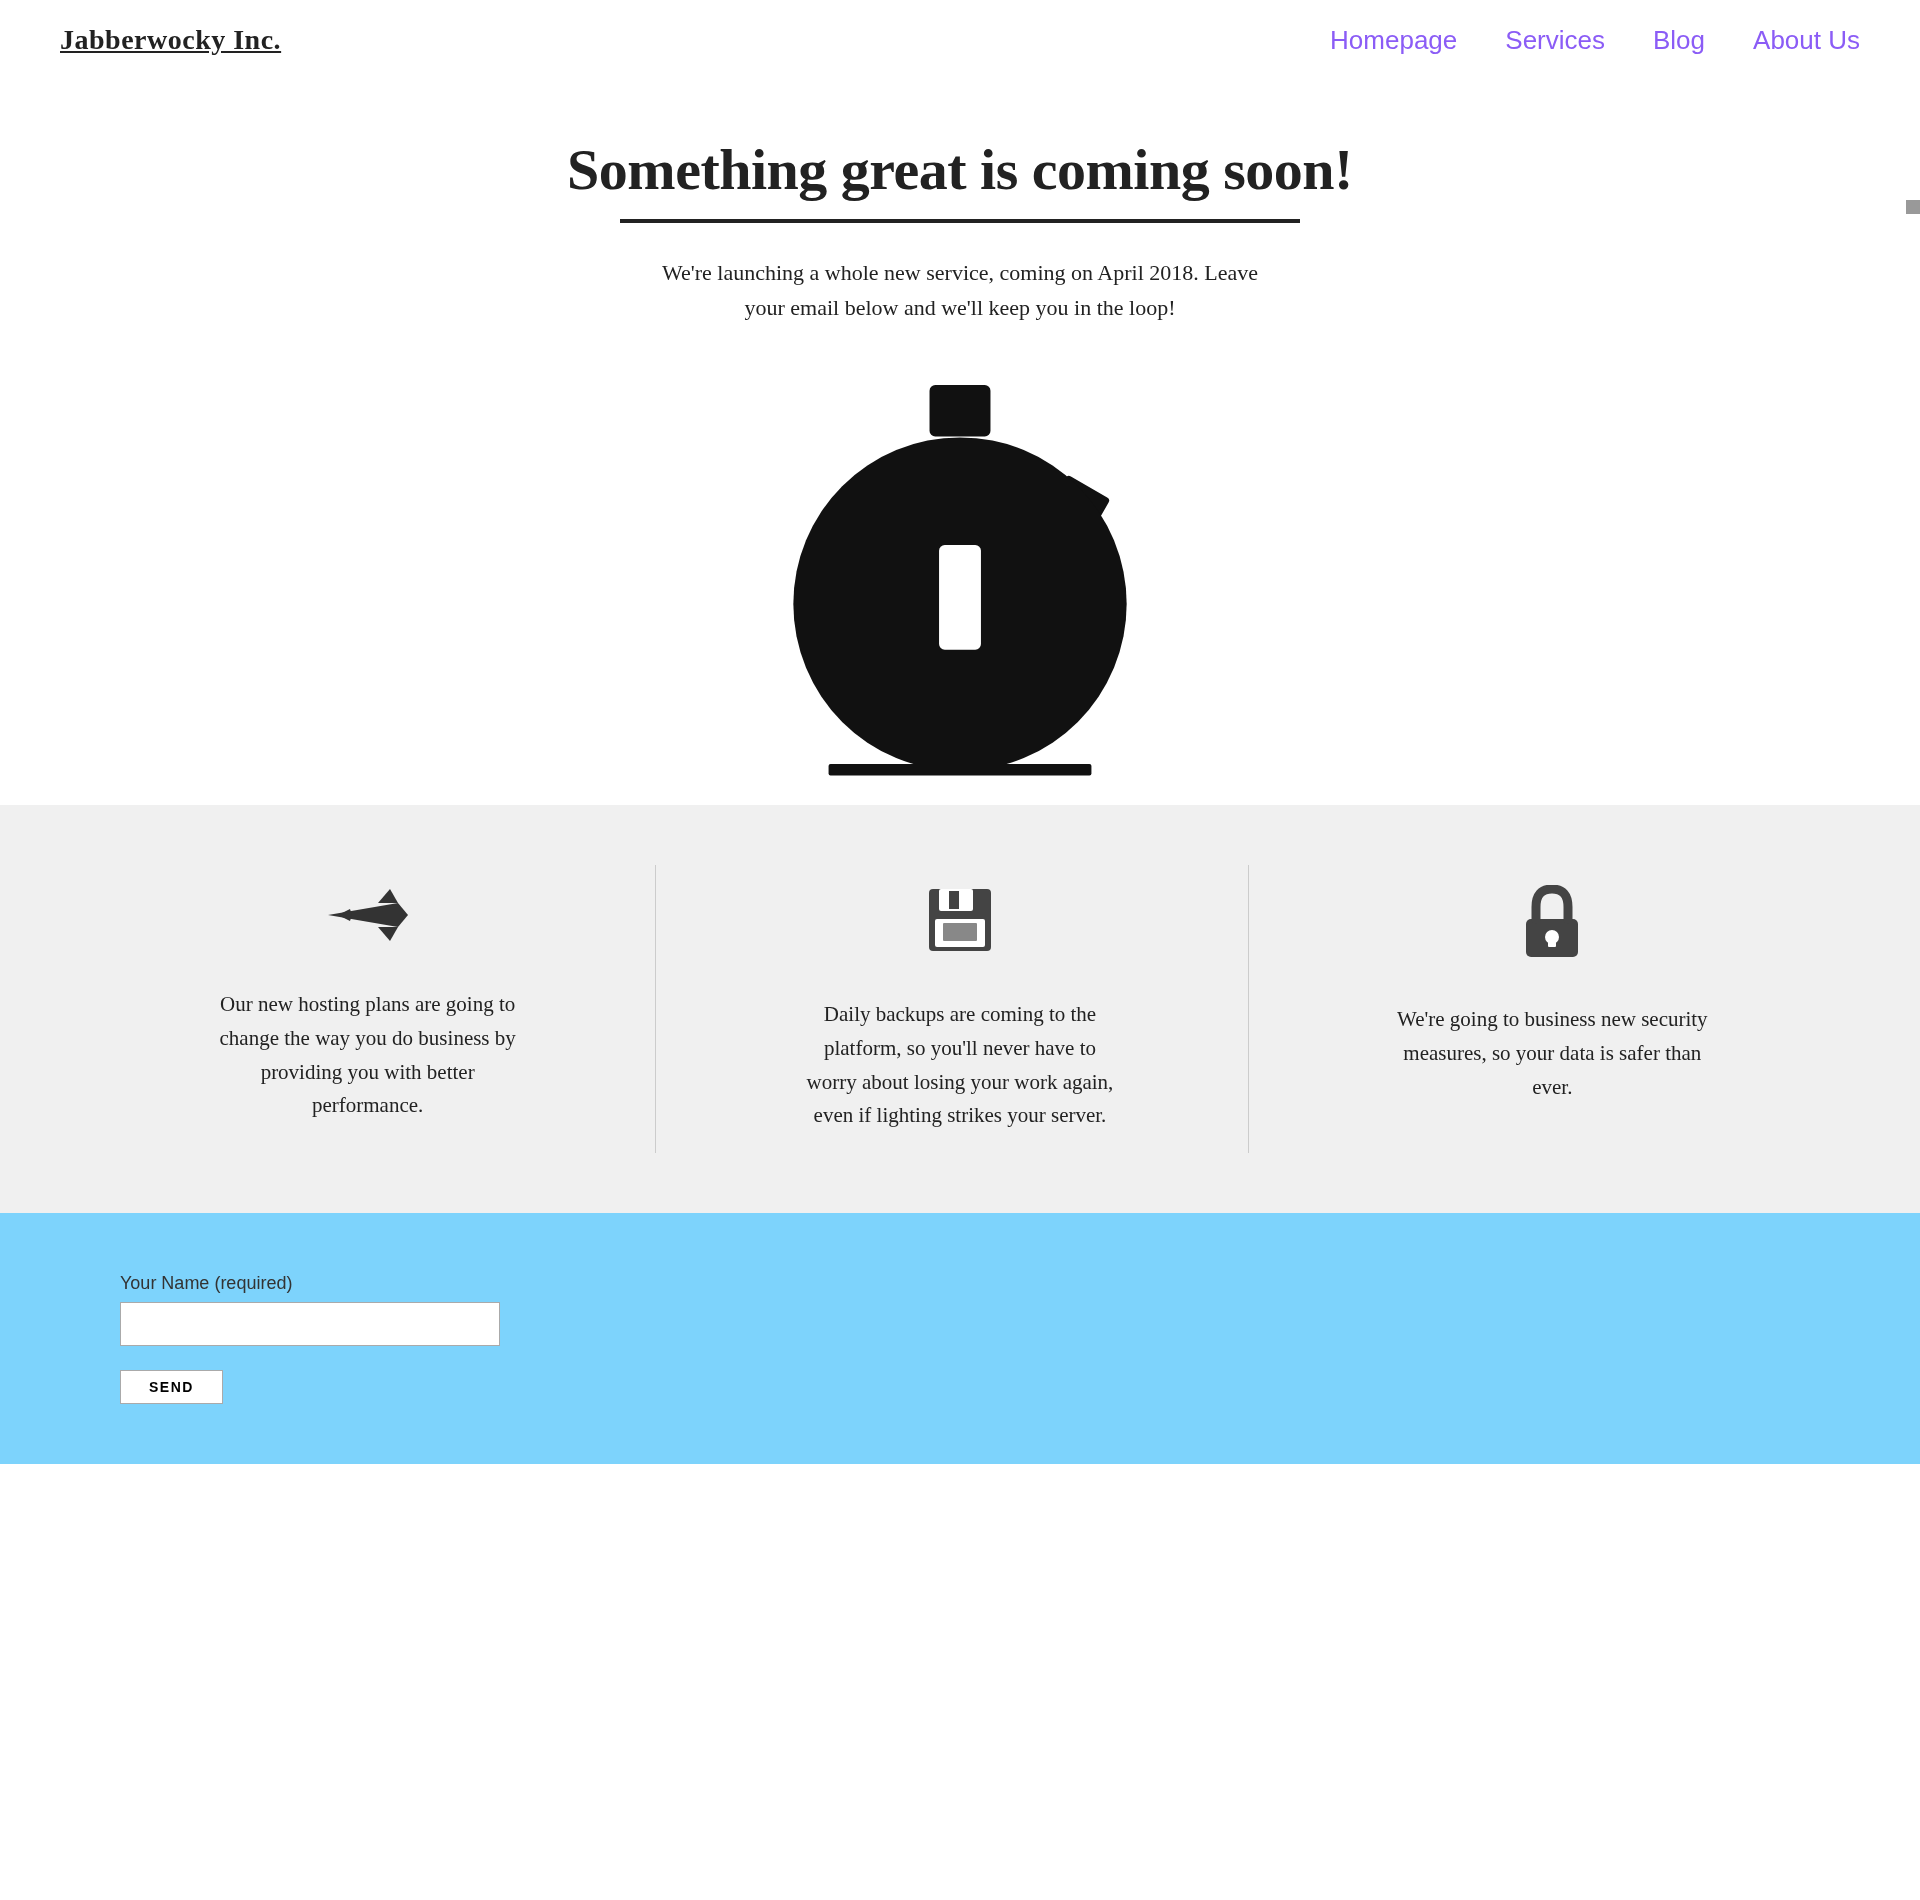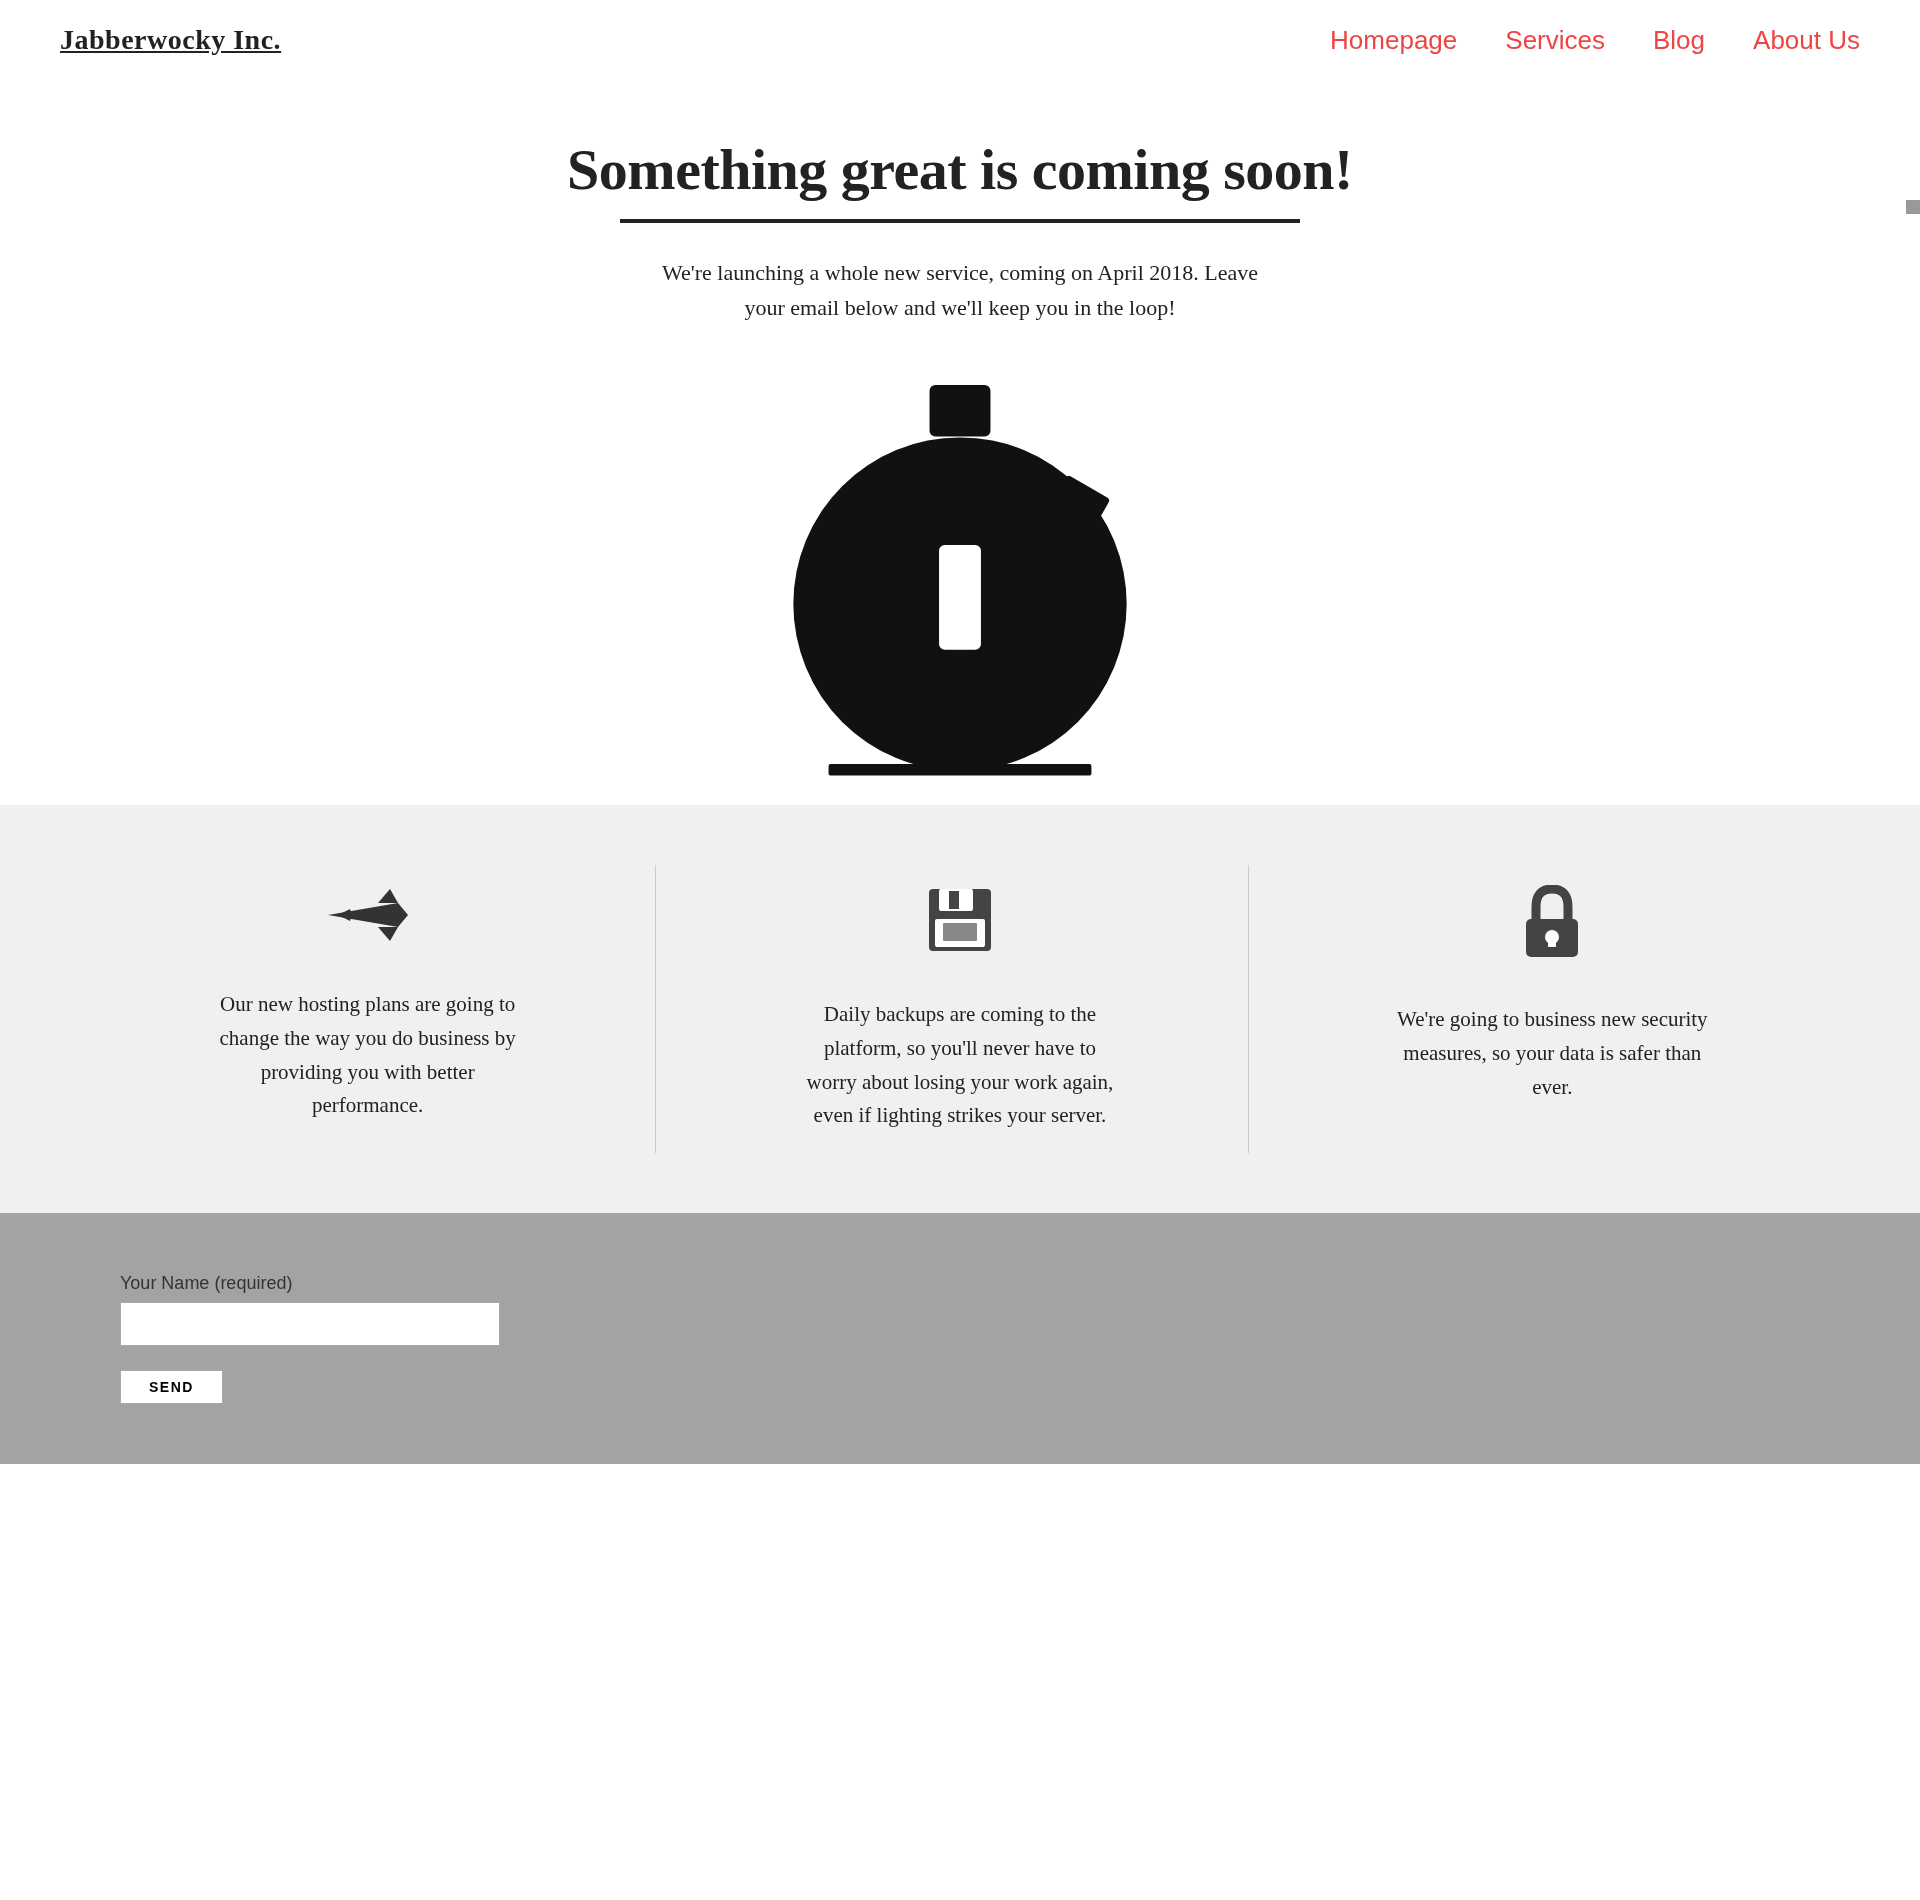--- a/index.html
+++ b/index.html
@@ -34,21 +34,21 @@
     }
 
     .nav-links {
       display: flex;
       gap: 48px;
       list-style: none;
     }
 
     .nav-links li a {
       font-size: 26px;
-      color: #ef4444;
+      color: #8b5cf6;
       text-decoration: none;
       font-family: Arial, sans-serif;
     }
 
     
     .hero {
       text-align: center;
       padding: 60px 20px 20px 20px;
     }
 
@@ -118,21 +118,21 @@
       font-size: 21px;
       line-height: 1.6;
       text-align: center;
       max-width: 320px;
     }
 
     
     .bottom-section {
       display: flex;
       padding: 60px 120px;
-      background: #a3a3a3;
+      background: #7dd3fc;
       gap: 80px;
       align-items: flex-start;
     }
 
     .contact-form {
       flex: 0 0 420px;
     }
 
     .form-group {
       margin-bottom: 24px;

